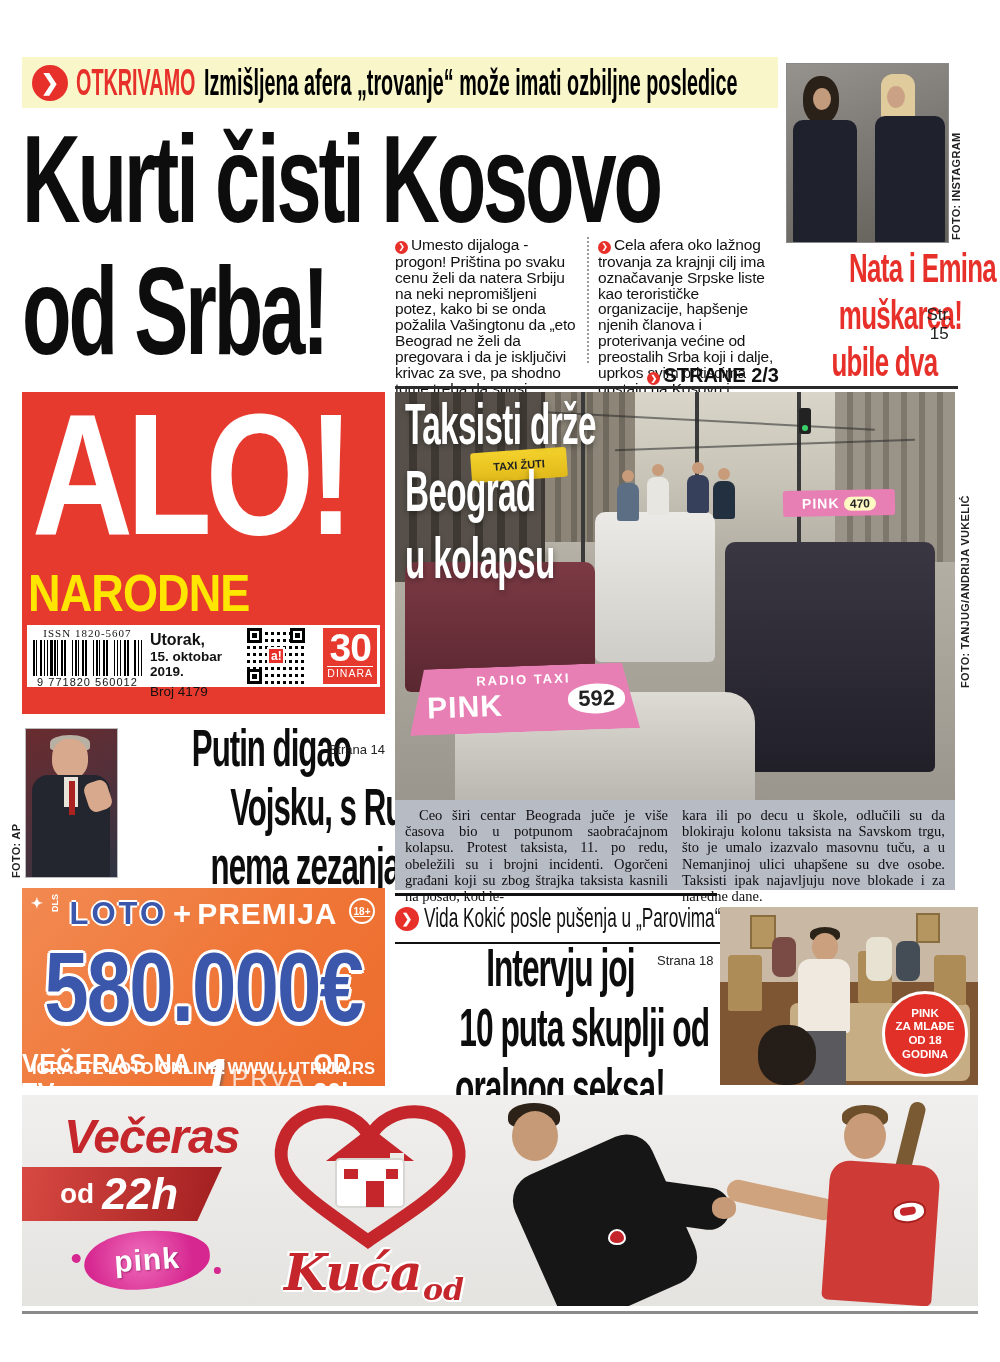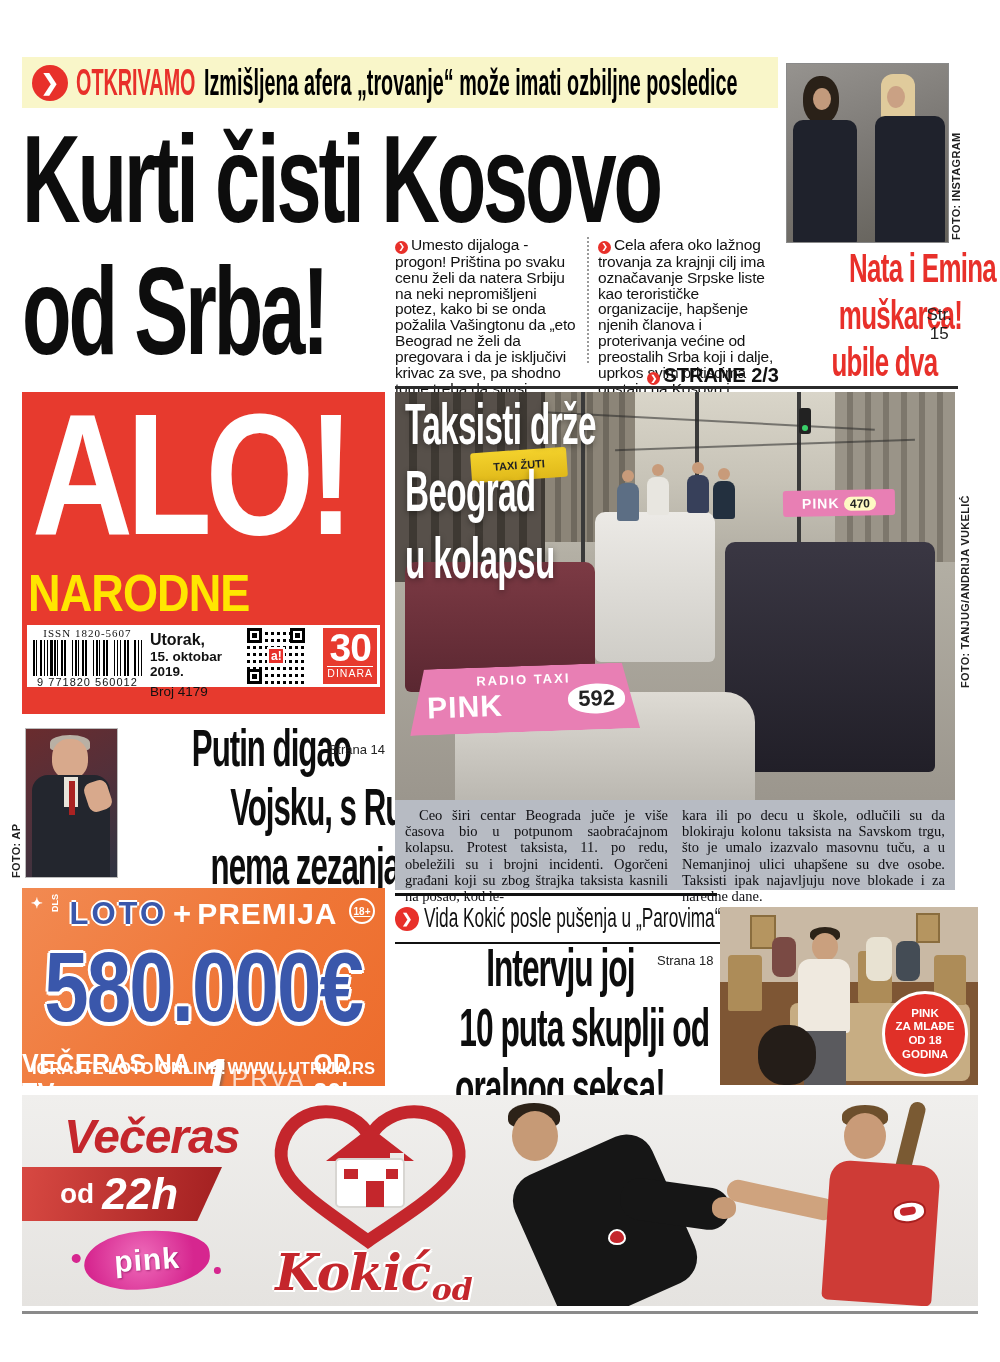--- a/index.html
+++ b/index.html
@@ -393,21 +393,21 @@
       </div>
     <svg id="ad-heart" width="260" height="150" viewBox="0 0 260 150">
       <path d="M130 38 C112 4 58 4 44 40 C30 76 66 98 128 142 C196 96 230 76 216 40 C202 4 148 4 130 38 Z" fill="none" stroke="#c4262c" stroke-width="13" stroke-linecap="round"></path>
       <polygon points="86,62 130,28 174,62 164,62 164,54 150,54 150,62" fill="#c4262c"></polygon>
       <rect x="96" y="60" width="68" height="48" rx="4" fill="#fff" stroke="#d8d6d2" stroke-width="2"></rect>
       <rect x="126" y="82" width="18" height="26" fill="#c4262c"></rect>
       <rect x="104" y="70" width="14" height="10" fill="#c4262c"></rect>
       <rect x="146" y="70" width="12" height="10" fill="#c4262c"></rect>
     </svg>
     <div id="ad-title">
-      <span class="big">Kokić</span>
+      <span class="big">Kuća</span>
       <span class="sm">od</span>
       <span class="big">Srca</span>
     </div>
     <div id="ad-man">
       <div class="torso"></div>
       <div class="arm"></div>
       <div class="fig-hair" style="left:8px;top:2px;width:52px;height:26px;"></div>
       <div class="fig-head" style="left:12px;top:10px;width:46px;height:50px;"></div>
       <div class="hand"></div>
       <div class="logo"></div>

